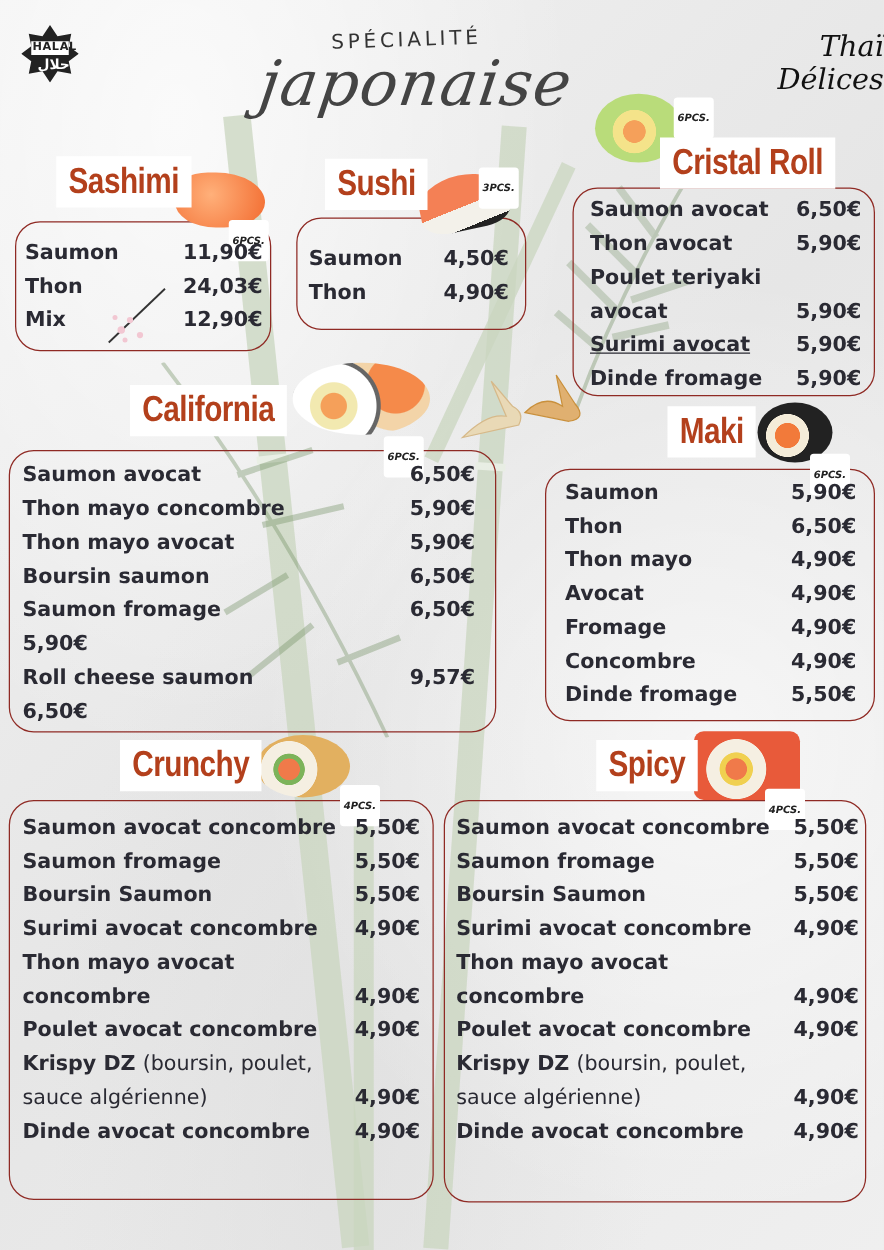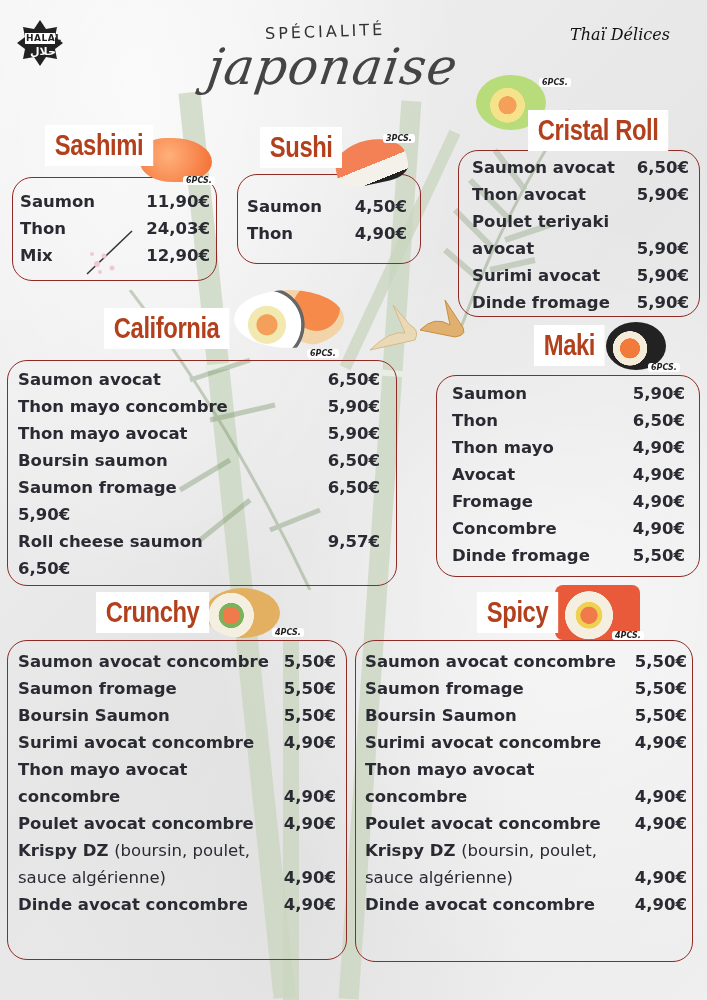--- a/index.html
+++ b/index.html
@@ -11,25 +11,25 @@
       radial-gradient(ellipse at 40% 90%, rgba(220,220,220,.6), transparent 40%),
       linear-gradient(135deg,#f2f2f2,#e6e6e6 50%,#efefef);
     font-family:"DejaVu Sans","Liberation Sans",sans-serif;color:#2a2a33;}
   .bamboo{position:absolute;background:#c9d6bf;opacity:.75;}
   .bamboo.j::after{content:"";position:absolute;left:-2px;right:-2px;height:6px;background:#e8efe2;top:30%;}
   .leaf{position:absolute;opacity:.35;}
   
   .halal{position:absolute;left:17px;top:20px;width:46px;height:46px;text-align:center;}
   .title-top{position:absolute;left:265px;top:22px;font-family:"DejaVu Sans",sans-serif;font-size:16px;letter-spacing:3px;color:#333;transform:rotate(-2deg);}
   .title-main{position:absolute;left:208px;top:38px;font-family:"DejaVu Serif",serif;font-style:italic;font-size:50px;color:#444;letter-spacing:1px;transform:skewX(-8deg);}
-  .brand{position:absolute;left:570px;top:25px;font-family:"DejaVu Serif",serif;font-style:italic;font-size:16px;color:#111;}
+  .brand{position:absolute;left:570px;top:25px;font-family:"DejaVu Serif",serif;font-style:italic;font-size:23px;color:#111;text-align:right;}
   
   .box{position:absolute;border:1.5px solid #8f2a24;border-radius:20px;}
   .label{position:absolute;background:#fff;font-family:"Liberation Sans",sans-serif;font-weight:bold;color:#b3401c;font-size:29px;padding:4px 12px;letter-spacing:-.5px;transform:scaleX(.82);transform-origin:left center;white-space:nowrap;}
-  .pcs{position:absolute;background:#fff;font-size:8px;font-weight:bold;font-style:italic;color:#222;padding:0 3px;border-radius:3px;}
+  .pcs{position:absolute;background:#fff;font-size:8px;font-weight:bold;font-style:italic;color:#222;padding:12px 3px;border-radius:3px;}
   .food{position:absolute;border-radius:50%;}
   .row{display:flex;justify-content:space-between;align-items:flex-end;font-weight:bold;font-size:16.5px;line-height:27px;white-space:nowrap;}
   .row .n{white-space:normal;}
   .row .p{white-space:nowrap;}
   .row .sub{font-weight:normal;}
   .rows{position:absolute;}
 </style>
 </head>
 <body>
 
@@ -131,21 +131,21 @@
     </div>
     <div class="row">
       <span class="n" style="max-width: 150px;"><span>Thon avocat</span></span>
       <span class="p">5,90€</span>
     </div>
     <div class="row">
       <span class="n" style="max-width: 150px;"><span>Poulet teriyaki avocat</span></span>
       <span class="p">5,90€</span>
     </div>
     <div class="row">
-      <span class="n" style="max-width: 150px;"><span>Surimi avocat</span></span>
+      <span class="n" style="max-width: 150px; text-decoration: underline;"><span>Surimi avocat</span></span>
       <span class="p">5,90€</span>
     </div>
     <div class="row">
       <span class="n" style="max-width: 150px;"><span>Dinde fromage</span></span>
       <span class="p">5,90€</span>
     </div>
   </div>
 
 <div class="box" style="left:7px;top:360px;width:388px;height:224px;"></div>
 <div class="food" style="left:234px;top:290px;width:110px;height:58px;background:radial-gradient(circle at 30% 60%,#f5a05a 0 12%,#f2e9b0 13% 22%,#fff 23% 40%,#666 41% 44%,transparent 45%),radial-gradient(circle at 75% 30%,#f58a4a 0 25%,#f3d4a8 26% 40%,transparent 41%);"></div>

